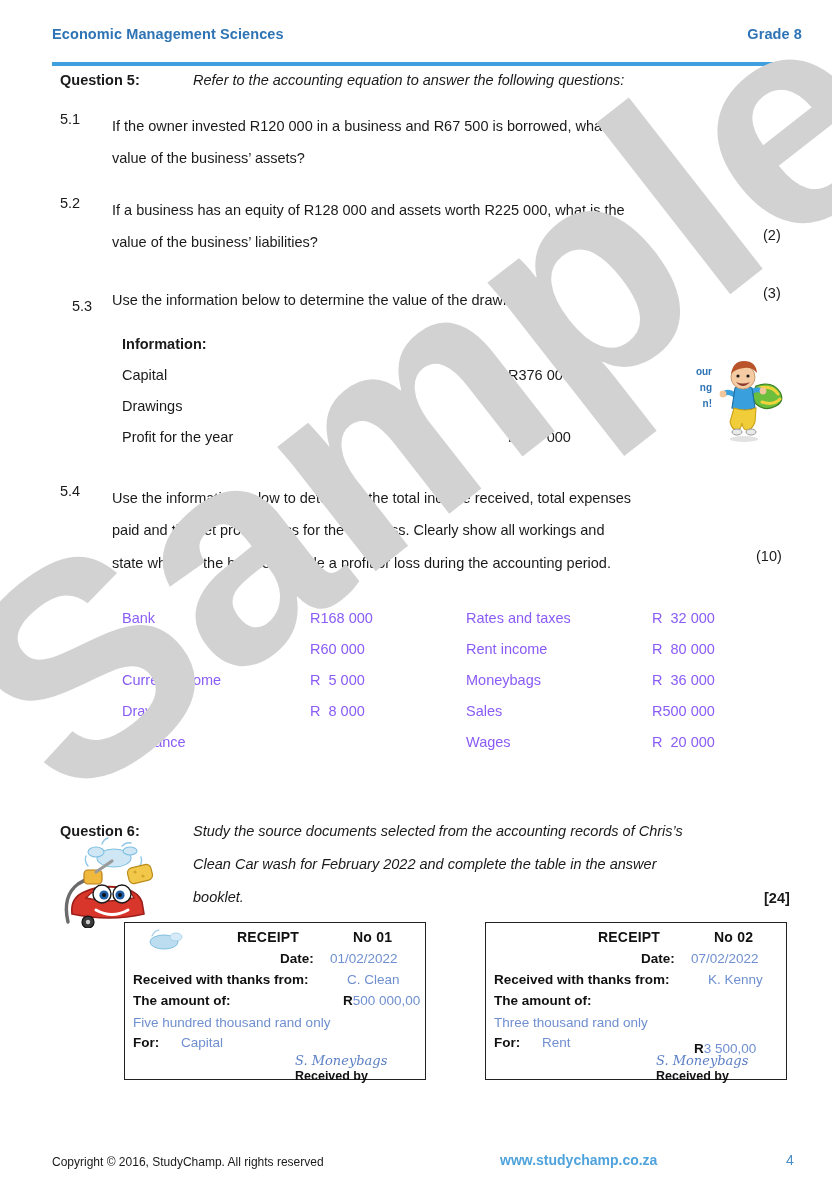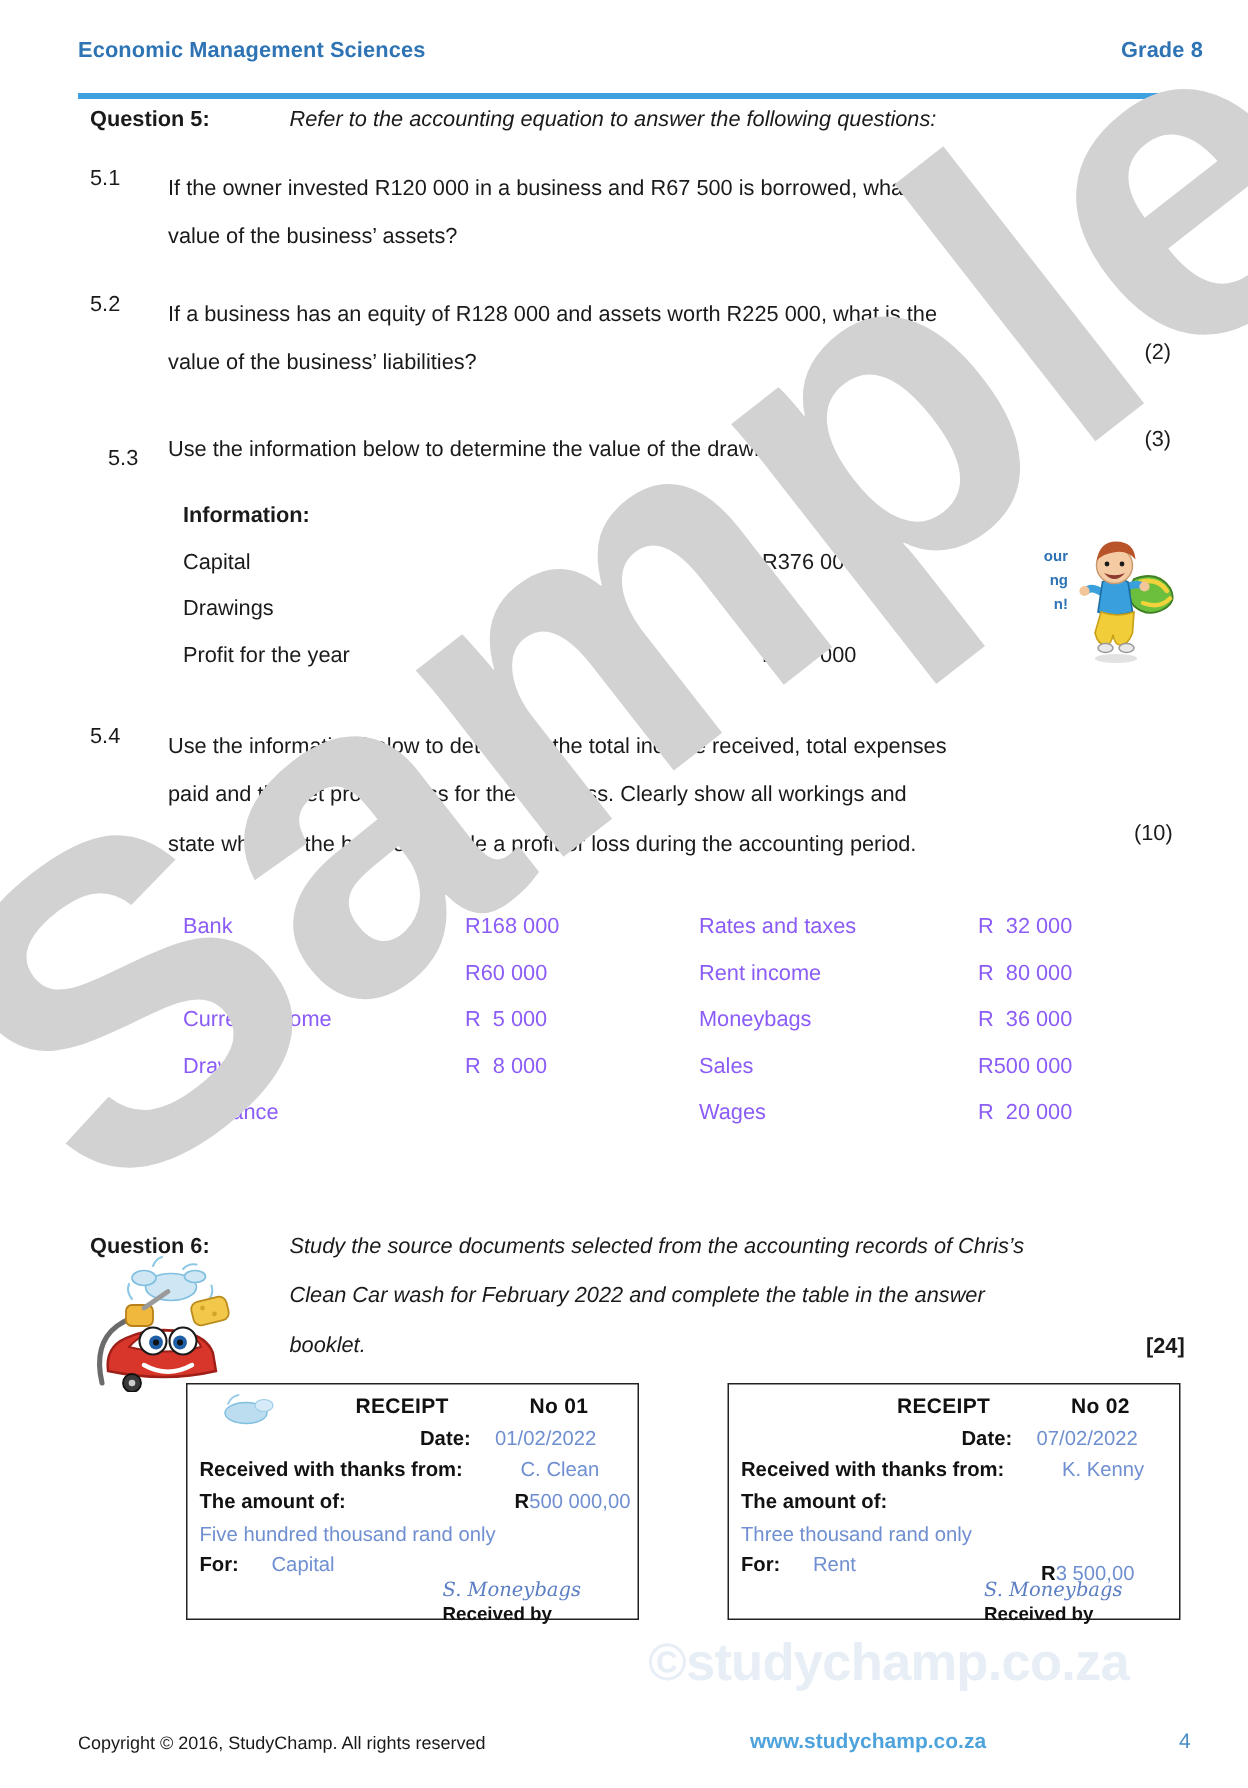--- a/index.html
+++ b/index.html
@@ -386,18 +386,17 @@
     <ellipse cx="27" cy="74" rx="5" ry="3" fill="#e9e9e9" stroke="#9a9a9a" stroke-width="1"></ellipse>
     <ellipse cx="41" cy="74" rx="5" ry="3" fill="#e9e9e9" stroke="#9a9a9a" stroke-width="1"></ellipse>
 
     <ellipse cx="34" cy="81" rx="14" ry="3" fill="#d8d8d8" opacity=".75"></ellipse>
   </svg>
 
   <svg class="sample-wm" viewBox="0 0 832 1192">
     <text x="70" y="810" font-size="300" transform="rotate(-38 70 810)">Sample</text>
   </svg>
 
-  <div class="foot-wm">©studychamp.co.za</div>
   <div class="foot-copy">Copyright © 2016, StudyChamp. All rights reserved</div>
   <div class="foot-url">www.studychamp.co.za</div>
   <div class="foot-page">4</div>
 
 </div>
 
 </body></html>

